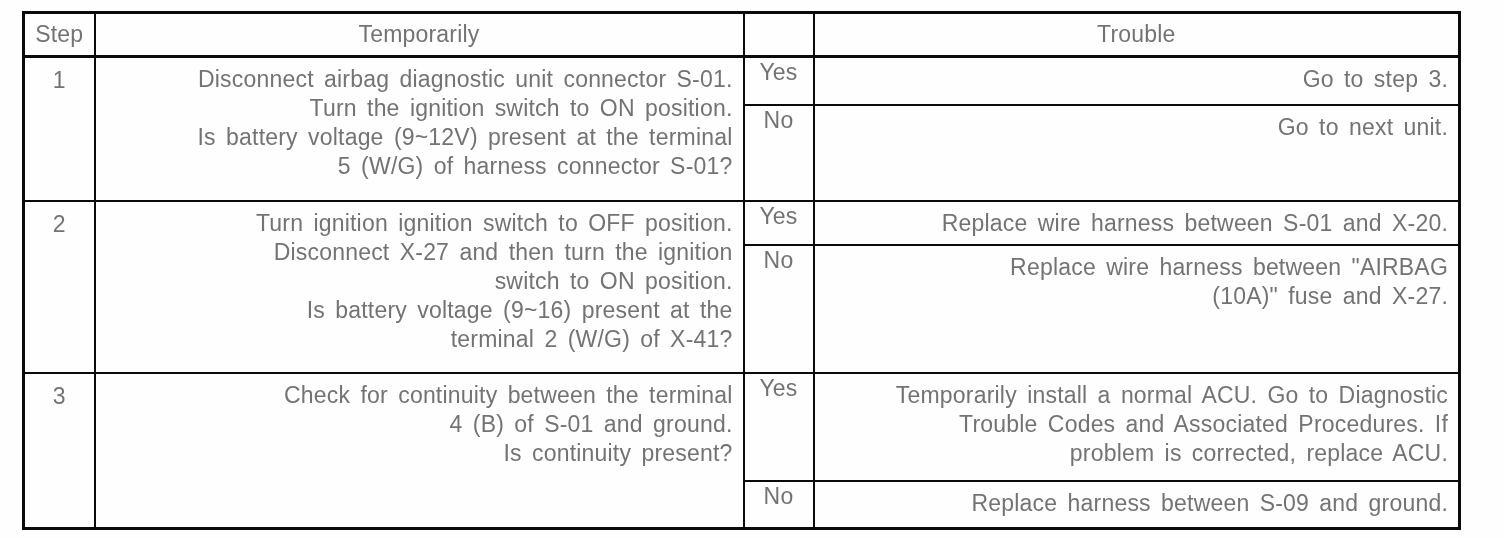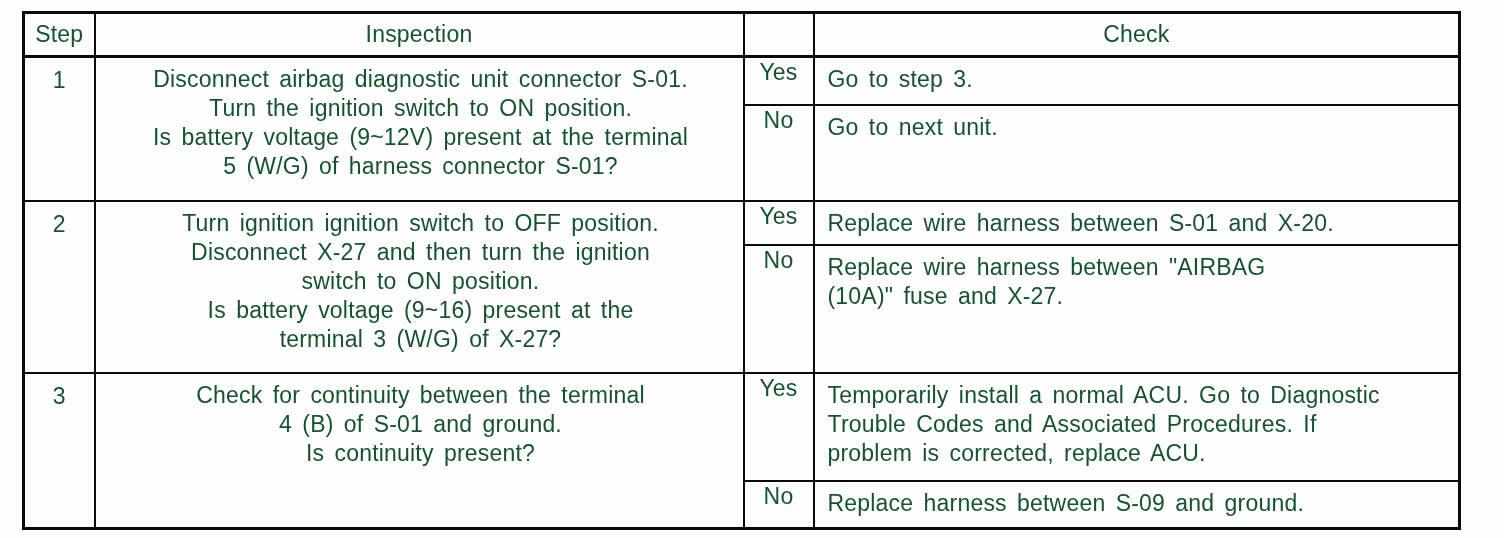--- a/index.html
+++ b/index.html
@@ -18,21 +18,21 @@
     background: #fefefe;
   }
   table.diag-table {
     position: absolute;
     left: 22px;
     top: 11px;
     width: 1436px;
     border-collapse: collapse;
     table-layout: fixed;
     background: #fefefe;
-    color: #14532d;
+    color: #737373;
     border: 3px solid #0a0a0a;
   }
   table.diag-table td, table.diag-table th {
     border: 2px solid #0a0a0a;
     font-size: 23px;
     line-height: 29px;
     font-weight: normal;
     letter-spacing: 0.2px;
     word-spacing: 0.16em;
     overflow: hidden;
@@ -43,33 +43,33 @@
     padding: 4px 2px;
     border-bottom-width: 3px;
   }
   td.step-cell {
     vertical-align: top;
     text-align: center;
     padding-top: 8px;
   }
   td.insp-cell {
     vertical-align: top;
-    text-align: center;
+    text-align: right;
     padding: 7px 10px 4px 13px;
     white-space: pre-line;
   }
   td.yn-cell {
     vertical-align: top;
     text-align: center;
     padding-top: 0;
   }
   td.act-cell {
     vertical-align: top;
-    text-align: left;
-    padding: 7px 24px 4px 13px;
+    text-align: right;
+    padding: 7px 10px 4px 13px;
     white-space: pre-line;
   }
   tr.h-header { height: 44px; }
   tr.h-r1yes  { height: 48px; }
   tr.h-r1no   { height: 96px; }
   tr.h-r2yes  { height: 44px; }
   tr.h-r2no   { height: 128px; }
   tr.h-r3yes  { height: 108px; }
   tr.h-r3no   { height: 48px; }
 </style>
@@ -81,23 +81,23 @@
     <colgroup>
       <col style="width:71px">
       <col style="width:649px">
       <col style="width:70px">
       <col style="width:646px">
     </colgroup>
 
     <tbody>
         <tr class="header-row h-header">
       <th>Step</th>
-      <th>Inspection</th>
+      <th>Temporarily</th>
       <th></th>
-      <th>Check</th>
+      <th>Trouble</th>
     </tr>
 
     <tr class="h-r1yes">
       <td class="step-cell" rowspan="2">1</td>
       <td class="insp-cell" rowspan="2">Disconnect airbag diagnostic unit connector S-01.
 Turn the ignition switch to ON position.
 Is battery voltage (9~12V) present at the terminal
 5 (W/G) of harness connector S-01?</td>
       <td class="yn-cell">Yes</td>
       <td class="act-cell">Go to step 3.</td>
@@ -106,21 +106,21 @@
       <td class="yn-cell">No</td>
       <td class="act-cell">Go to next unit.</td>
     </tr>
 
     <tr class="h-r2yes">
       <td class="step-cell" rowspan="2">2</td>
       <td class="insp-cell" rowspan="2">Turn ignition ignition switch to OFF position.
 Disconnect X-27 and then turn the ignition
 switch to ON position.
 Is battery voltage (9~16) present at the
-terminal 3 (W/G) of X-27?</td>
+terminal 2 (W/G) of X-41?</td>
       <td class="yn-cell">Yes</td>
       <td class="act-cell">Replace wire harness between S-01 and X-20.</td>
     </tr>
     <tr class="h-r2no">
       <td class="yn-cell">No</td>
       <td class="act-cell">Replace wire harness between "AIRBAG
 (10A)" fuse and X-27.</td>
     </tr>
 
     <tr class="h-r3yes">

